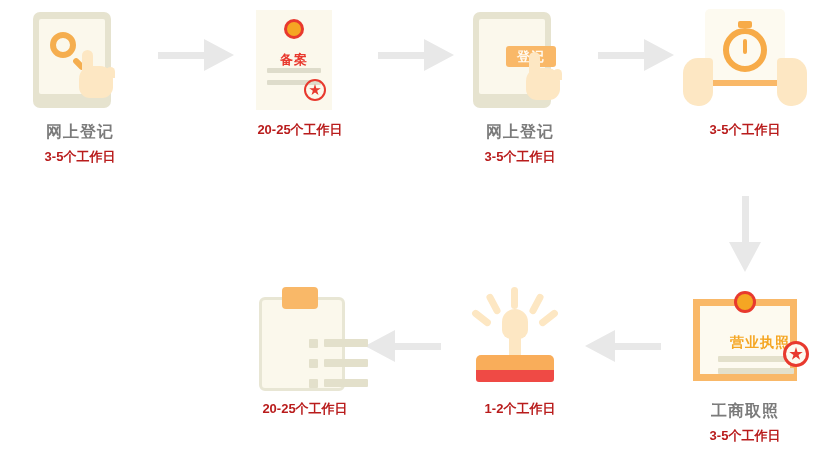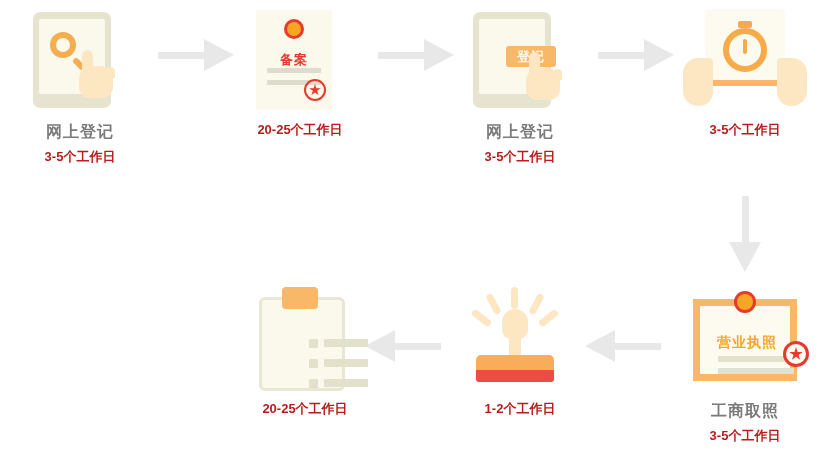--- a/index.html
+++ b/index.html
@@ -420,21 +420,21 @@
     height: 82px;
     background: #fdfaf0;
     border: 7px solid #f9b868;
     box-sizing: border-box;
   }
   .license-title {
     position: absolute;
     top: 28px;
     left: 0;
     right: 0;
-    text-align: left;
+    text-align: right;
     font-size: 14px;
     font-weight: bold;
     color: #f5a623;
     letter-spacing: 1px;
     padding-left: 17px;
   }
   .license .lline {
     position: absolute;
     left: 18px;
     height: 6px;

